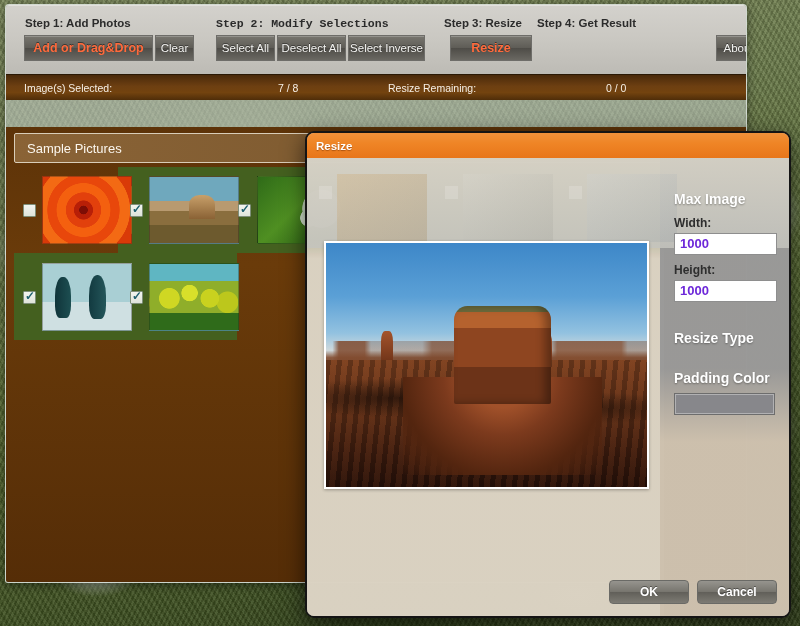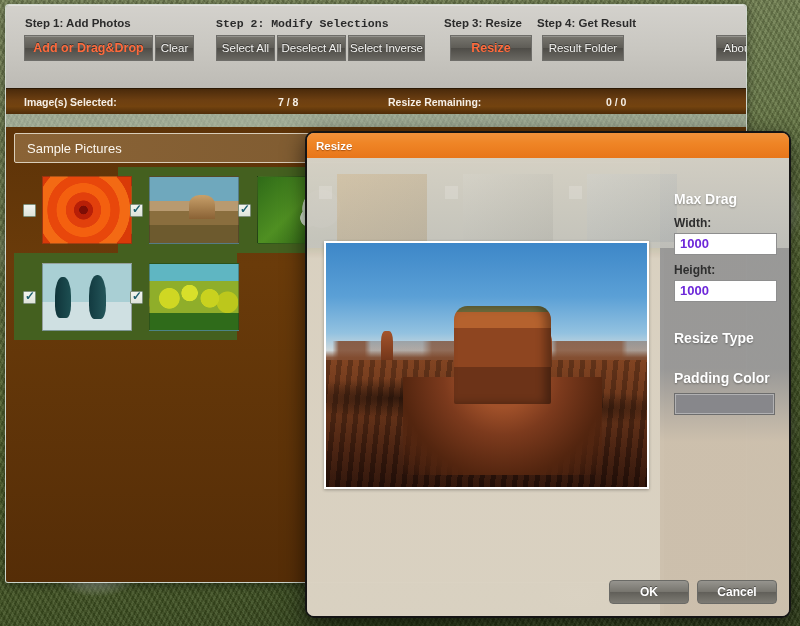--- a/index.html
+++ b/index.html
@@ -58,21 +58,21 @@
     color:#1a1f26; font-size:13px; font-family:"Liberation Sans",sans-serif;
     border:1px solid rgba(150,162,156,.55); border-left:none;
     background:linear-gradient(to bottom, rgba(240,245,243,.5), rgba(198,210,205,.45));
   }
   .wbtn:first-child{ border-left:1px solid rgba(150,162,156,.55); }
   .wbtn .min { display:block; width:9px; height:2px; background:#1a1f26; margin-top:6px;}
   .wbtn .max { display:block; width:10px; height:8px; border:2px solid #1a1f26; }
 
   
   #toolbar {
-    height:83px; position:relative;
+    height:69px; position:relative;
     background:linear-gradient(to bottom,#d3d1cc 0%,#c9c7c1 52%,#bdbbb5 100%);
     border-top:1px solid #e2e0dc;
     padding-left:16px;
   }
   .steplbl { position:absolute; font-size:11.5px; font-weight:bold; color:#2b2b2b; top:11px; }
   .btn {
     position:absolute;
     border:1px solid #6e6d69; border-radius:0;
     background:linear-gradient(to bottom,#78766f 0%,#5f5d57 48%,#4d4b46 49%,#6a6862 100%);
     color:#f2f2f0; font-size:11.5px;
@@ -82,21 +82,21 @@
     cursor:default;
   }
   .btn.accent { color:#ff6a3c; font-weight:bold; font-size:12.5px; }
 
   
   #statusbar {
     height:26px; position:relative;
     background:linear-gradient(to bottom,#4a2a0b 0%,#6d3f11 45%,#73430f 70%,#4f2d09 100%);
     border-top:1px solid #2b1905;
   }
-  #statusbar .s { position:absolute; top:7px; font-size:10.5px; font-weight:bold; color:#f6efe6; }
+  #statusbar .s { position:absolute; top:7px; font-size:10.5px; font-weight:normal; color:#f6efe6; }
 
   
   #content {
     position:absolute; left:0; right:0; top:122px; bottom:0;
     background:linear-gradient(to bottom,#5d3308 0%,#6a3b0a 30%,#552d07 100%);
     padding:6px 8px;
   }
   #grouphdr {
     height:30px; border:1px solid #d9cdb8; border-radius:2px;
     background:linear-gradient(to right,#8a6336,#7d5a30 55%,#6e4e28);
@@ -265,21 +265,20 @@
     <div class="steplbl" style="left:531px;">Step 4: Get Result</div>
 
     <div class="btn accent" style="left:18px; top:29px; width:129px; height:26px;">Add or Drag&amp;Drop</div>
     <div class="btn" style="left:149px; top:29px; width:39px; height:26px;">Clear</div>
 
     <div class="btn" style="left:210px; top:29px; width:59px; height:26px;">Select All</div>
     <div class="btn" style="left:271px; top:29px; width:69px; height:26px;">Deselect All</div>
     <div class="btn" style="left:342px; top:29px; width:77px; height:26px;">Select Inverse</div>
 
     <div class="btn accent" style="left:444px; top:29px; width:82px; height:26px;">Resize</div>
-    <div class="btn" style="left:536px; top:29px; width:82px; height:26px;">Result Folder</div>
     <div class="btn" style="left:710px; top:29px; width:45px; height:26px;">About</div>
   </div>
 
   <div id="statusbar">
     <div class="s" style="left:18px;">Image(s) Selected:</div>
     <div class="s" style="left:272px;">7 / 8</div>
     <div class="s" style="left:382px;">Resize Remaining:</div>
     <div class="s" style="left:600px;">0 / 0</div>
   </div>
 
@@ -340,21 +339,21 @@
         <div class="mesa-far"></div>
         <div class="spire-l"></div>
         <div class="spire-r"></div>
         <div class="floor"></div>
         <div class="butte-skirt"></div>
         <div class="butte-main"></div>
       </div>
     </div>
 
     <div style="position:absolute; right:0; top:0; width:129px;">
-      <div class="dlg-h" style="margin:33px 0 0 14px;">Max Drag</div>
+      <div class="dlg-h" style="margin:33px 0 0 14px;">Max Image</div>
       <div class="dlg-lbl" style="margin:9px 0 0 14px;">Width:</div>
       <div class="dlg-input" style="margin:3px 0 0 14px;">1000</div>
       <div class="dlg-lbl" style="margin:8px 0 0 14px;">Height:</div>
       <div class="dlg-input" style="margin:3px 0 0 14px;">1000</div>
 
       <div class="dlg-h" style="margin:28px 0 0 14px;">Resize Type</div>
 
 
       <div class="dlg-h" style="margin:24px 0 0 14px;">Padding Color</div>
       <div id="padding-swatch" style="margin:7px 0 0 14px;"></div>

